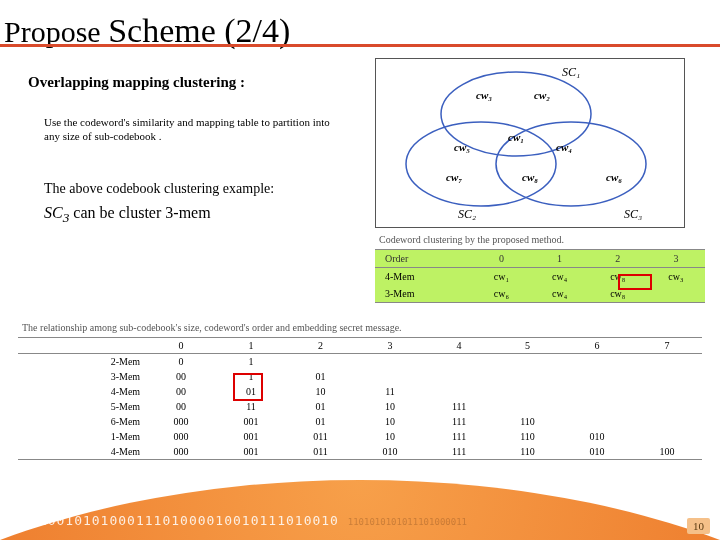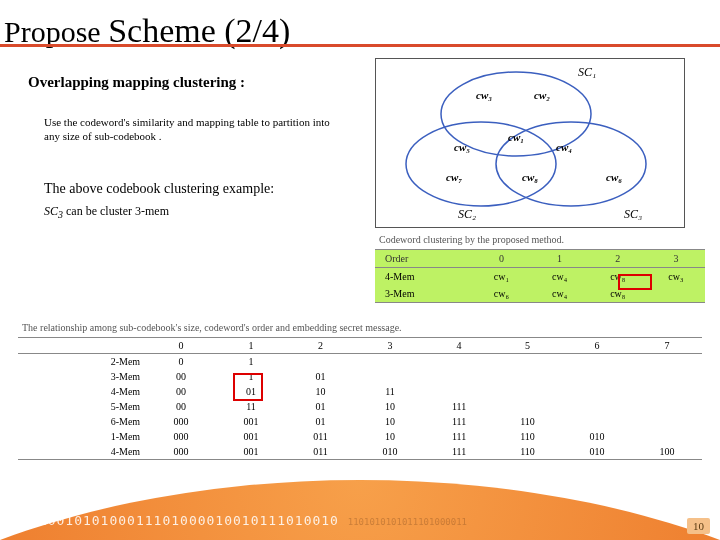--- a/index.html
+++ b/index.html
@@ -5,21 +5,21 @@
   * { box-sizing: border-box; margin: 0; padding: 0; }
   html, body { width: 720px; height: 540px; overflow: hidden; font-family: "Times New Roman", serif; background:#fff; }
   .slide { position: relative; width: 720px; height: 540px; background:#fff; }
   .title { position:absolute; top:4px; left:4px; font-size:30px;margin-top:8px; }
   .title .big { font-size:34px; }
   .title-underline { position:absolute; top:44px; left:0; width:720px; height:3px; background:#d94a2b; }
 
   .subhead { position:absolute; top:74px; left:28px; font-size:15px; font-weight:bold; }
   .para1 { position:absolute; top:116px; left:44px; width:290px; font-size:11px; line-height:1.25; }
   .para2 { position:absolute; top:180px; left:44px; width:260px; font-size:14px; line-height:1.3; }
-  .sc3line { position:absolute; top:204px; left:44px; font-size:12px; }
+  .sc3line { position:absolute; top:204px; left:44px; font-size:16px; }
   .sc3line .sc { font-style:italic; font-family:"Times New Roman",serif; }
 
   
   .venn { position:absolute; top:58px; left:375px; width:310px; height:170px; border:1px solid #555; background:#fff; }
   .venn .lbl { position:absolute; font-size:12px; font-style:italic; }
   .venn .cw  { position:absolute; font-size:11px; font-style:italic; font-weight:bold; }
   .venn svg { position:absolute; top:0; left:0; }
 
   
   .tbl1wrap { position:absolute; top:232px; left:375px; width:330px; font-size:10px; }
@@ -67,21 +67,21 @@
     <span class="sc"><span>SC</span><sub>3</sub></span>
     <span> can be cluster 3-mem</span>
   </div>
 
   <div class="venn">
     <svg width="310" height="170">
       <ellipse cx="140" cy="55" rx="75" ry="42" fill="none" stroke="#3b5fbf" stroke-width="1.5"></ellipse>
       <ellipse cx="105" cy="105" rx="75" ry="42" fill="none" stroke="#3b5fbf" stroke-width="1.5"></ellipse>
       <ellipse cx="195" cy="105" rx="75" ry="42" fill="none" stroke="#3b5fbf" stroke-width="1.5"></ellipse>
     </svg>
-    <span class="lbl" style="top:6px; left:202px;">SC₁</span>
+    <span class="lbl" style="top:6px; left:186px;">SC₁</span>
     <span class="lbl" style="top:148px; left:82px;">SC₂</span>
     <span class="lbl" style="top:148px; left:248px;">SC₃</span>
 
     <span class="cw" style="top:72px; left:132px;">cw₁</span>
     <span class="cw" style="top:30px; left:158px;">cw₂</span>
     <span class="cw" style="top:30px; left:100px;">cw₃</span>
     <span class="cw" style="top:82px; left:180px;">cw₄</span>
     <span class="cw" style="top:82px; left:78px;">cw₅</span>
     <span class="cw" style="top:112px; left:230px;">cw₆</span>
     <span class="cw" style="top:112px; left:70px;">cw₇</span>

